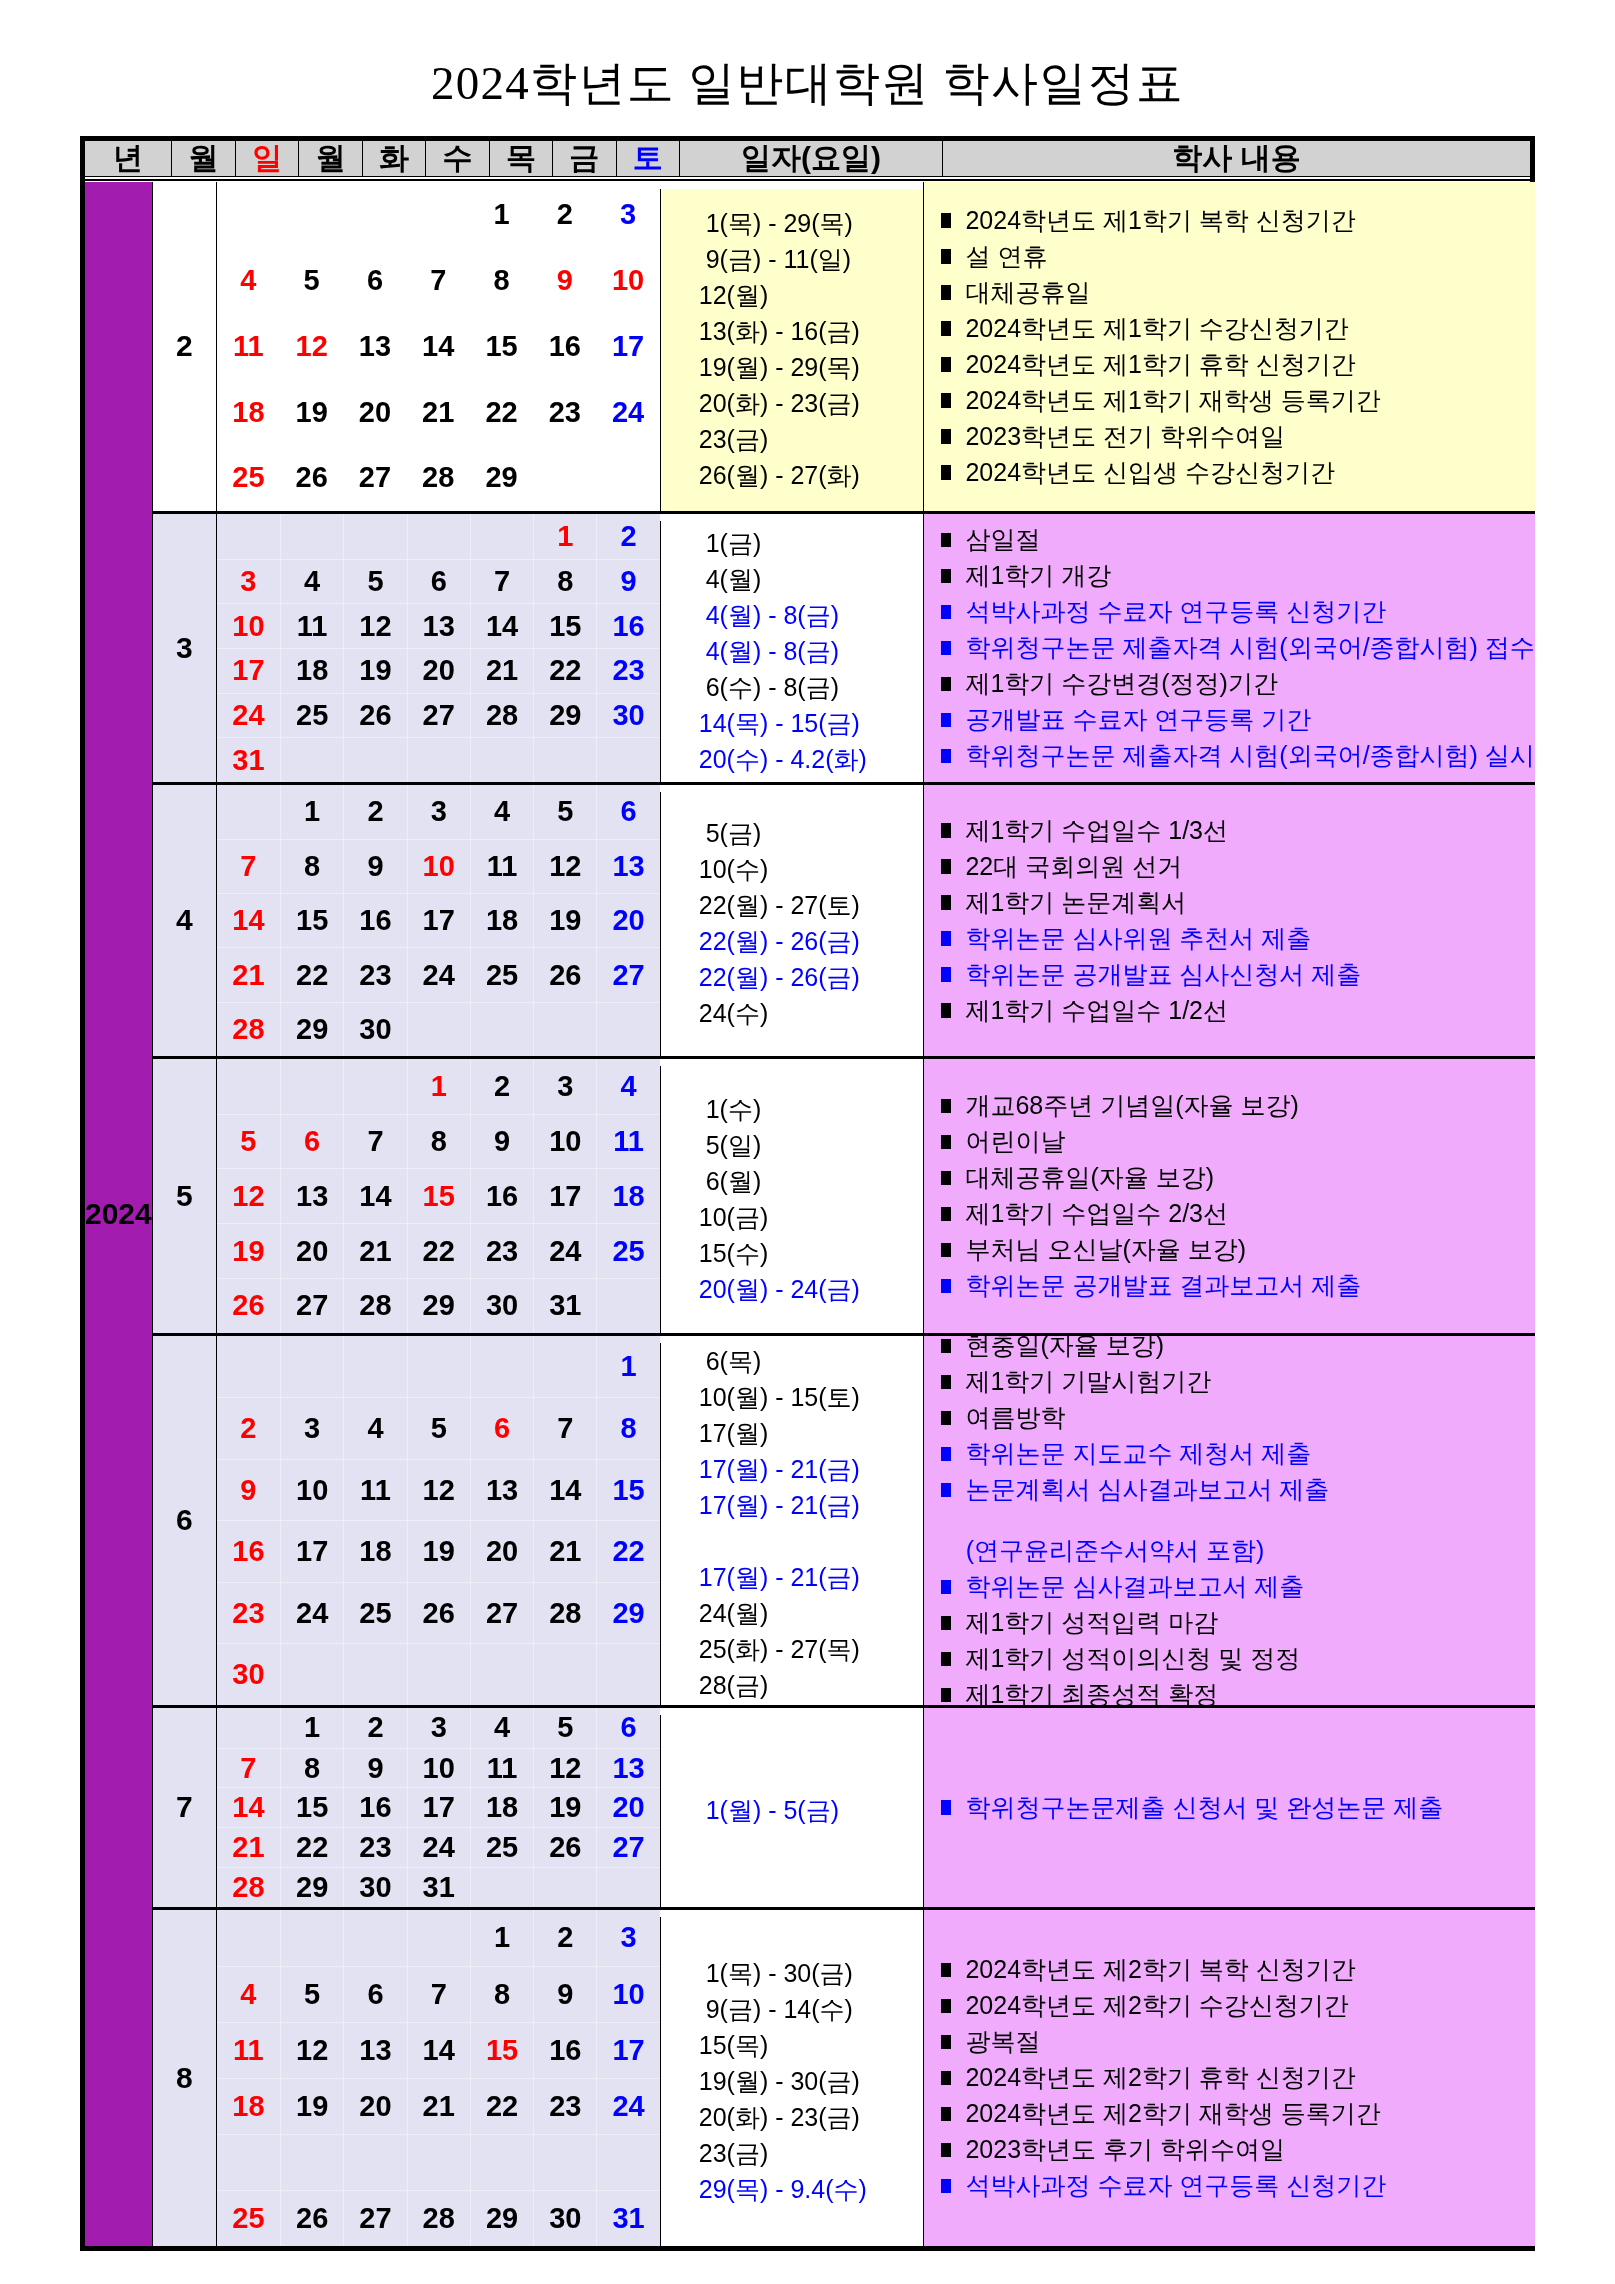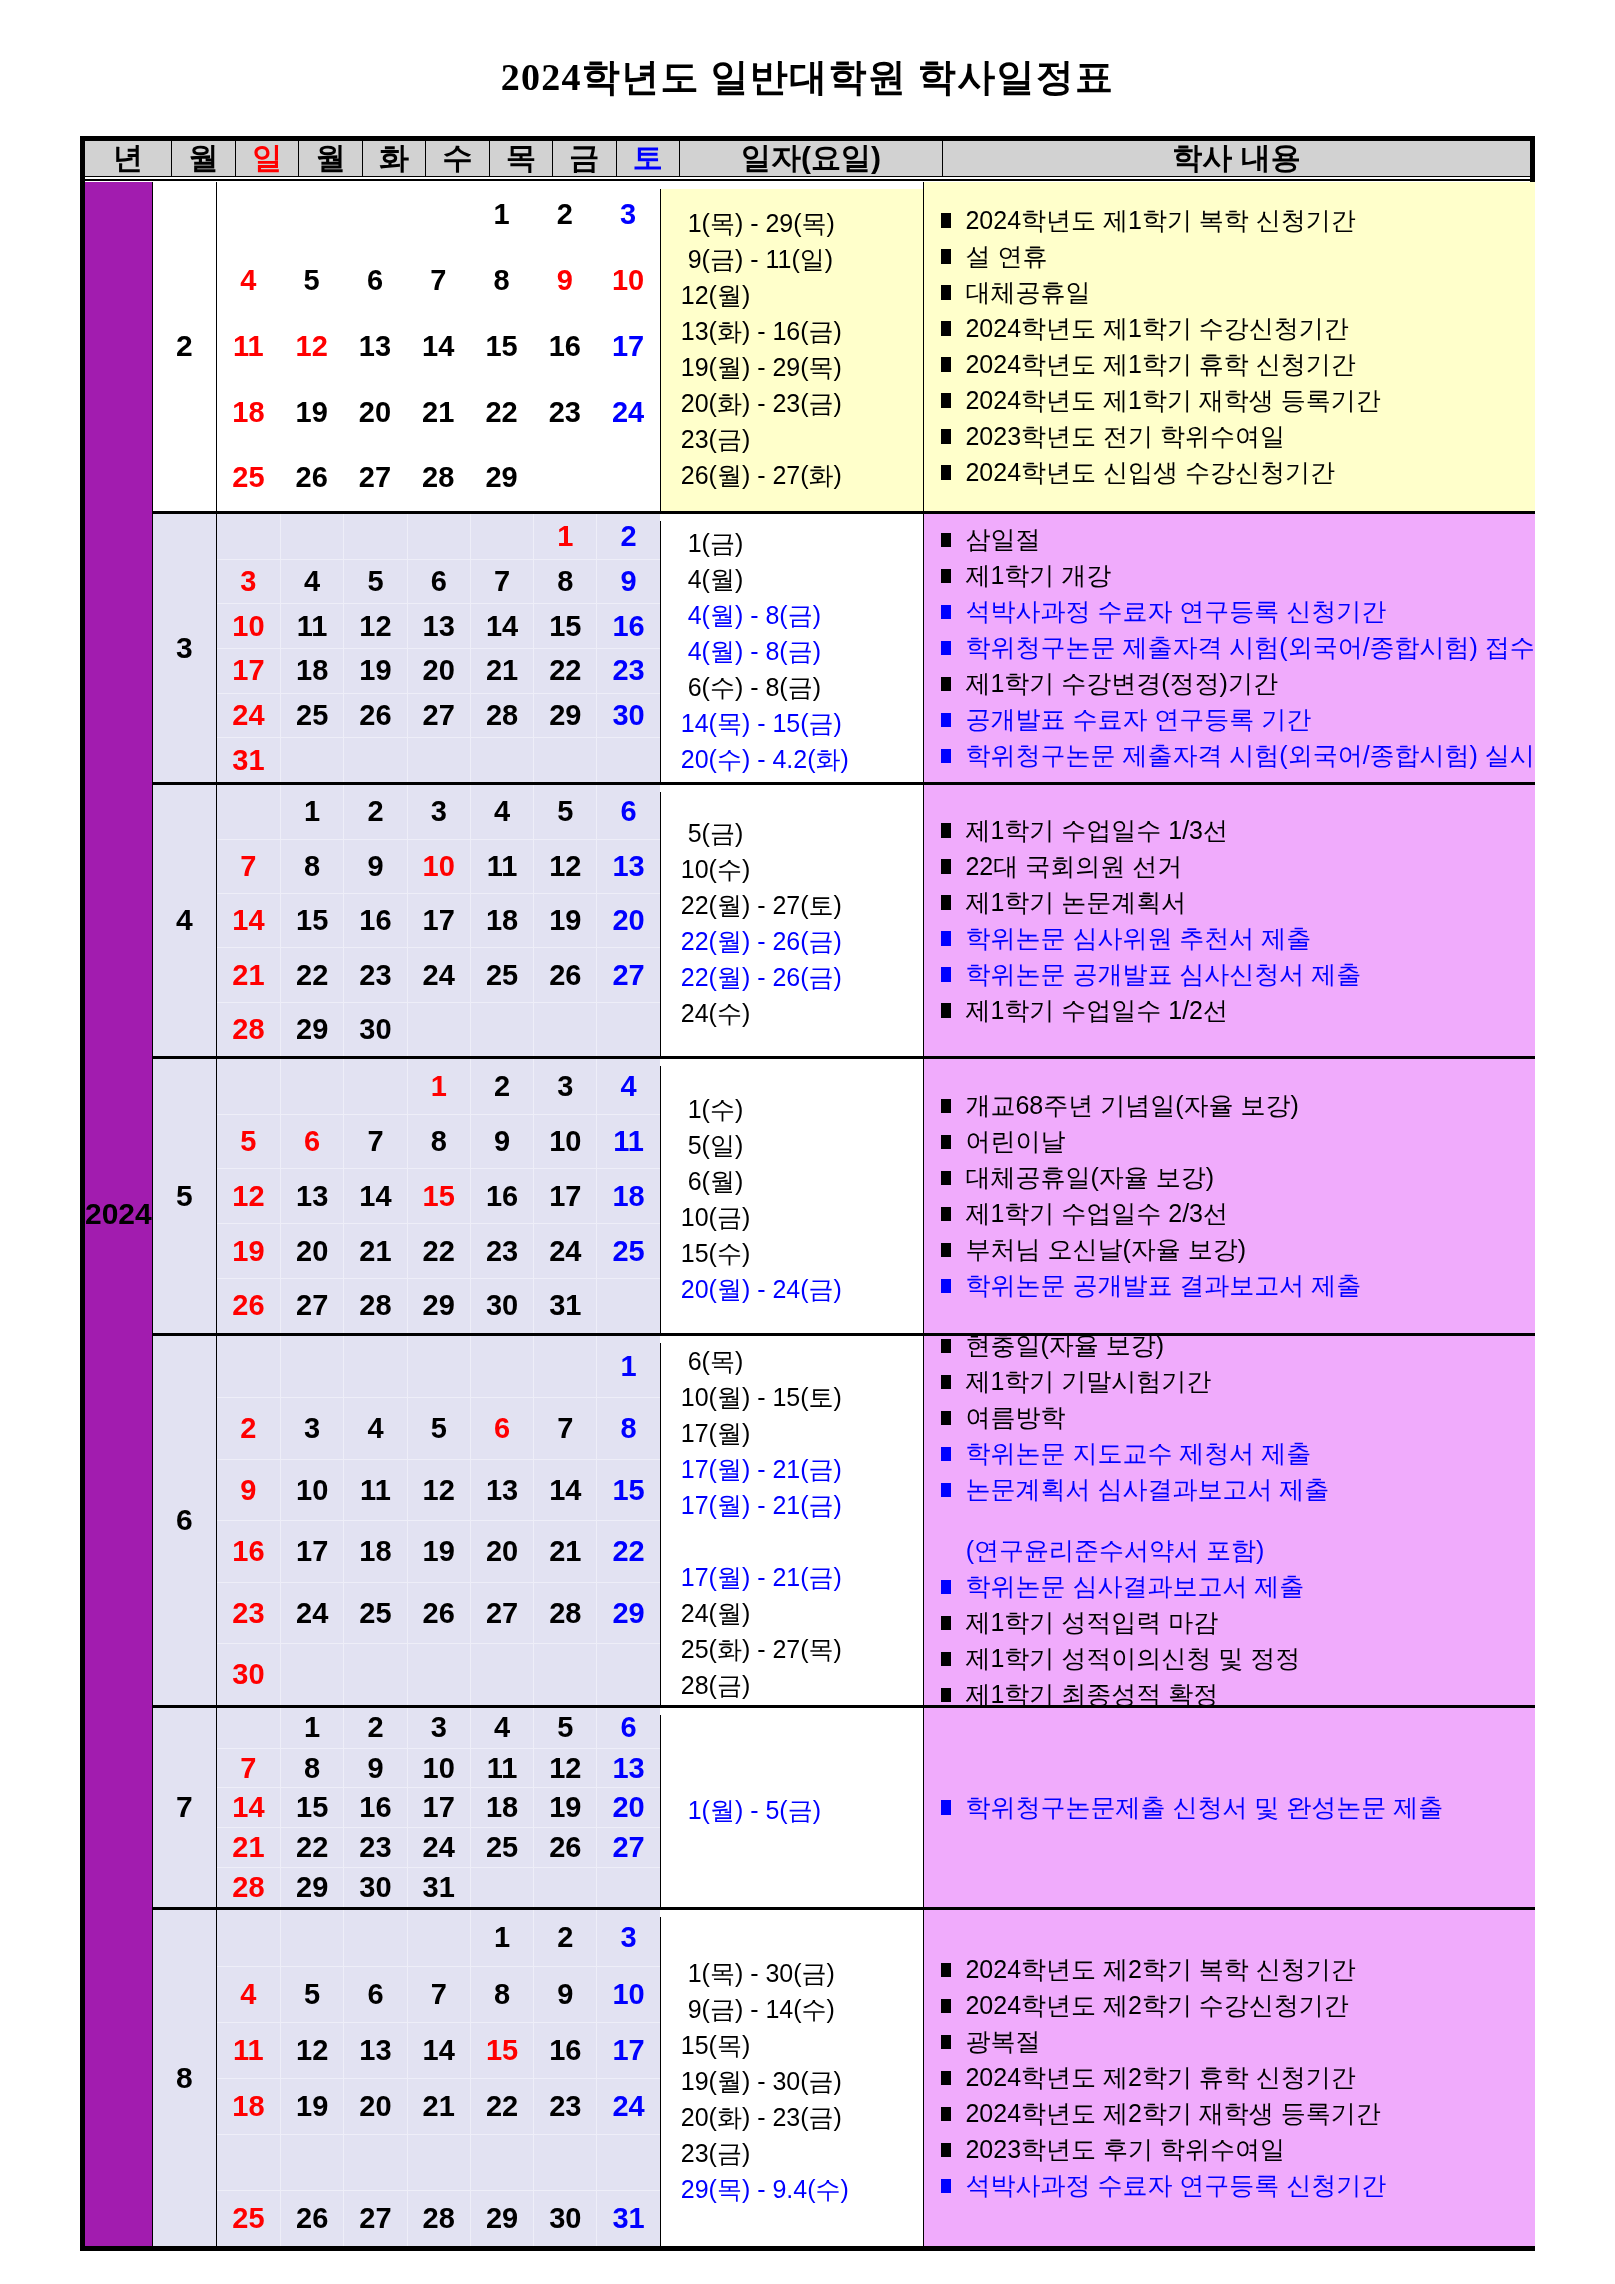--- a/index.html
+++ b/index.html
@@ -3,21 +3,21 @@
 <meta charset="utf-8">
 <style>
   :root{
     --red:#FF0000; --blue:#0000FF;
     --header-bg:#D2D2D2; --calendar-bg:#E2E2F2; --highlight-bg:#FFFFCB; --grid-line:#EEEEF8;
   }
   *{margin:0;padding:0;box-sizing:border-box;}
   body{width:1616px;height:2284px;background:#fff;position:relative;
        font-family:"Liberation Sans",sans-serif;color:#000;}
   .title{position:absolute;top:52px;left:80px;width:1455px;text-align:center;
-         font-family:"Liberation Serif",serif;font-size:38px;font-weight:bold;letter-spacing:1.3px;}
+         font-family:"Liberation Serif",serif;font-size:47px;font-weight:normal;letter-spacing:1.3px;}
   .table{position:absolute;top:136px;left:80px;width:1455px;border:5.2px solid #000;
          background:#fff;display:flex;flex-direction:column;}
   
   .thead{height:35px;display:flex;background:var(--header-bg);font-weight:bold;font-size:30px;flex:none;}
   .hc{display:flex;align-items:center;justify-content:center;height:100%;}
   .h-year{width:87px;border-right:1.3px solid #000;}
   .h-month{width:63px;}
   .h-cal{width:444px;border-left:1.3px solid #000;display:flex;}
   .h-cal span{flex:1;display:flex;align-items:center;justify-content:center;height:100%;border-left:1.3px solid #000;}
   .h-cal span:first-child{border-left:none;}
@@ -34,21 +34,21 @@
   .month-row + .month-row{border-top:3.3px solid #000;}
   .mcell{width:63px;display:flex;align-items:center;justify-content:center;
          font-size:30px;font-weight:bold;background:var(--calendar-bg);}
   .calcell{width:444px;border-left:1.3px solid #000;background:var(--calendar-bg);}
   .cal-grid{display:grid;grid-template-columns:repeat(7,1fr);width:100%;height:100%;}
   .dc{display:flex;align-items:center;justify-content:center;font-size:29px;font-weight:bold;}
   .month-row:not(.hl) .dc{border-left:0.7px solid var(--grid-line);border-top:0.7px solid var(--grid-line);}
   .month-row:not(.hl) .dc:nth-child(7n+1){border-left:none;}
   .month-row:not(.hl) .dc:nth-child(-n+7){border-top:none;}
   .datecell{width:263px;border-left:1.3px solid #000;display:flex;flex-direction:column;
-            justify-content:center;padding-left:20px;background:#fff;margin-top:7px;}
+            justify-content:center;padding-left:38px;background:#fff;margin-top:7px;}
   .evcell{flex:1;border-left:1.3px solid #000;display:flex;flex-direction:column;
           justify-content:center;padding-left:17px;background:#f0abfc;overflow:hidden;}
   .ln{height:36px;display:flex;align-items:center;font-size:25px;white-space:pre;flex:none;}
   .ev:not(.cont)::before{content:"";width:10.4px;height:14.3px;background:currentColor;
       margin-right:14.3px;flex:none;display:inline-block;}
   .ev.cont{padding-left:25px;margin-top:25px;}
   .ev span{white-space:pre;}
   .k{color:#000;} .r{color:var(--red);} .b{color:var(--blue);}
   
   .hl .mcell{background:#fff;}

